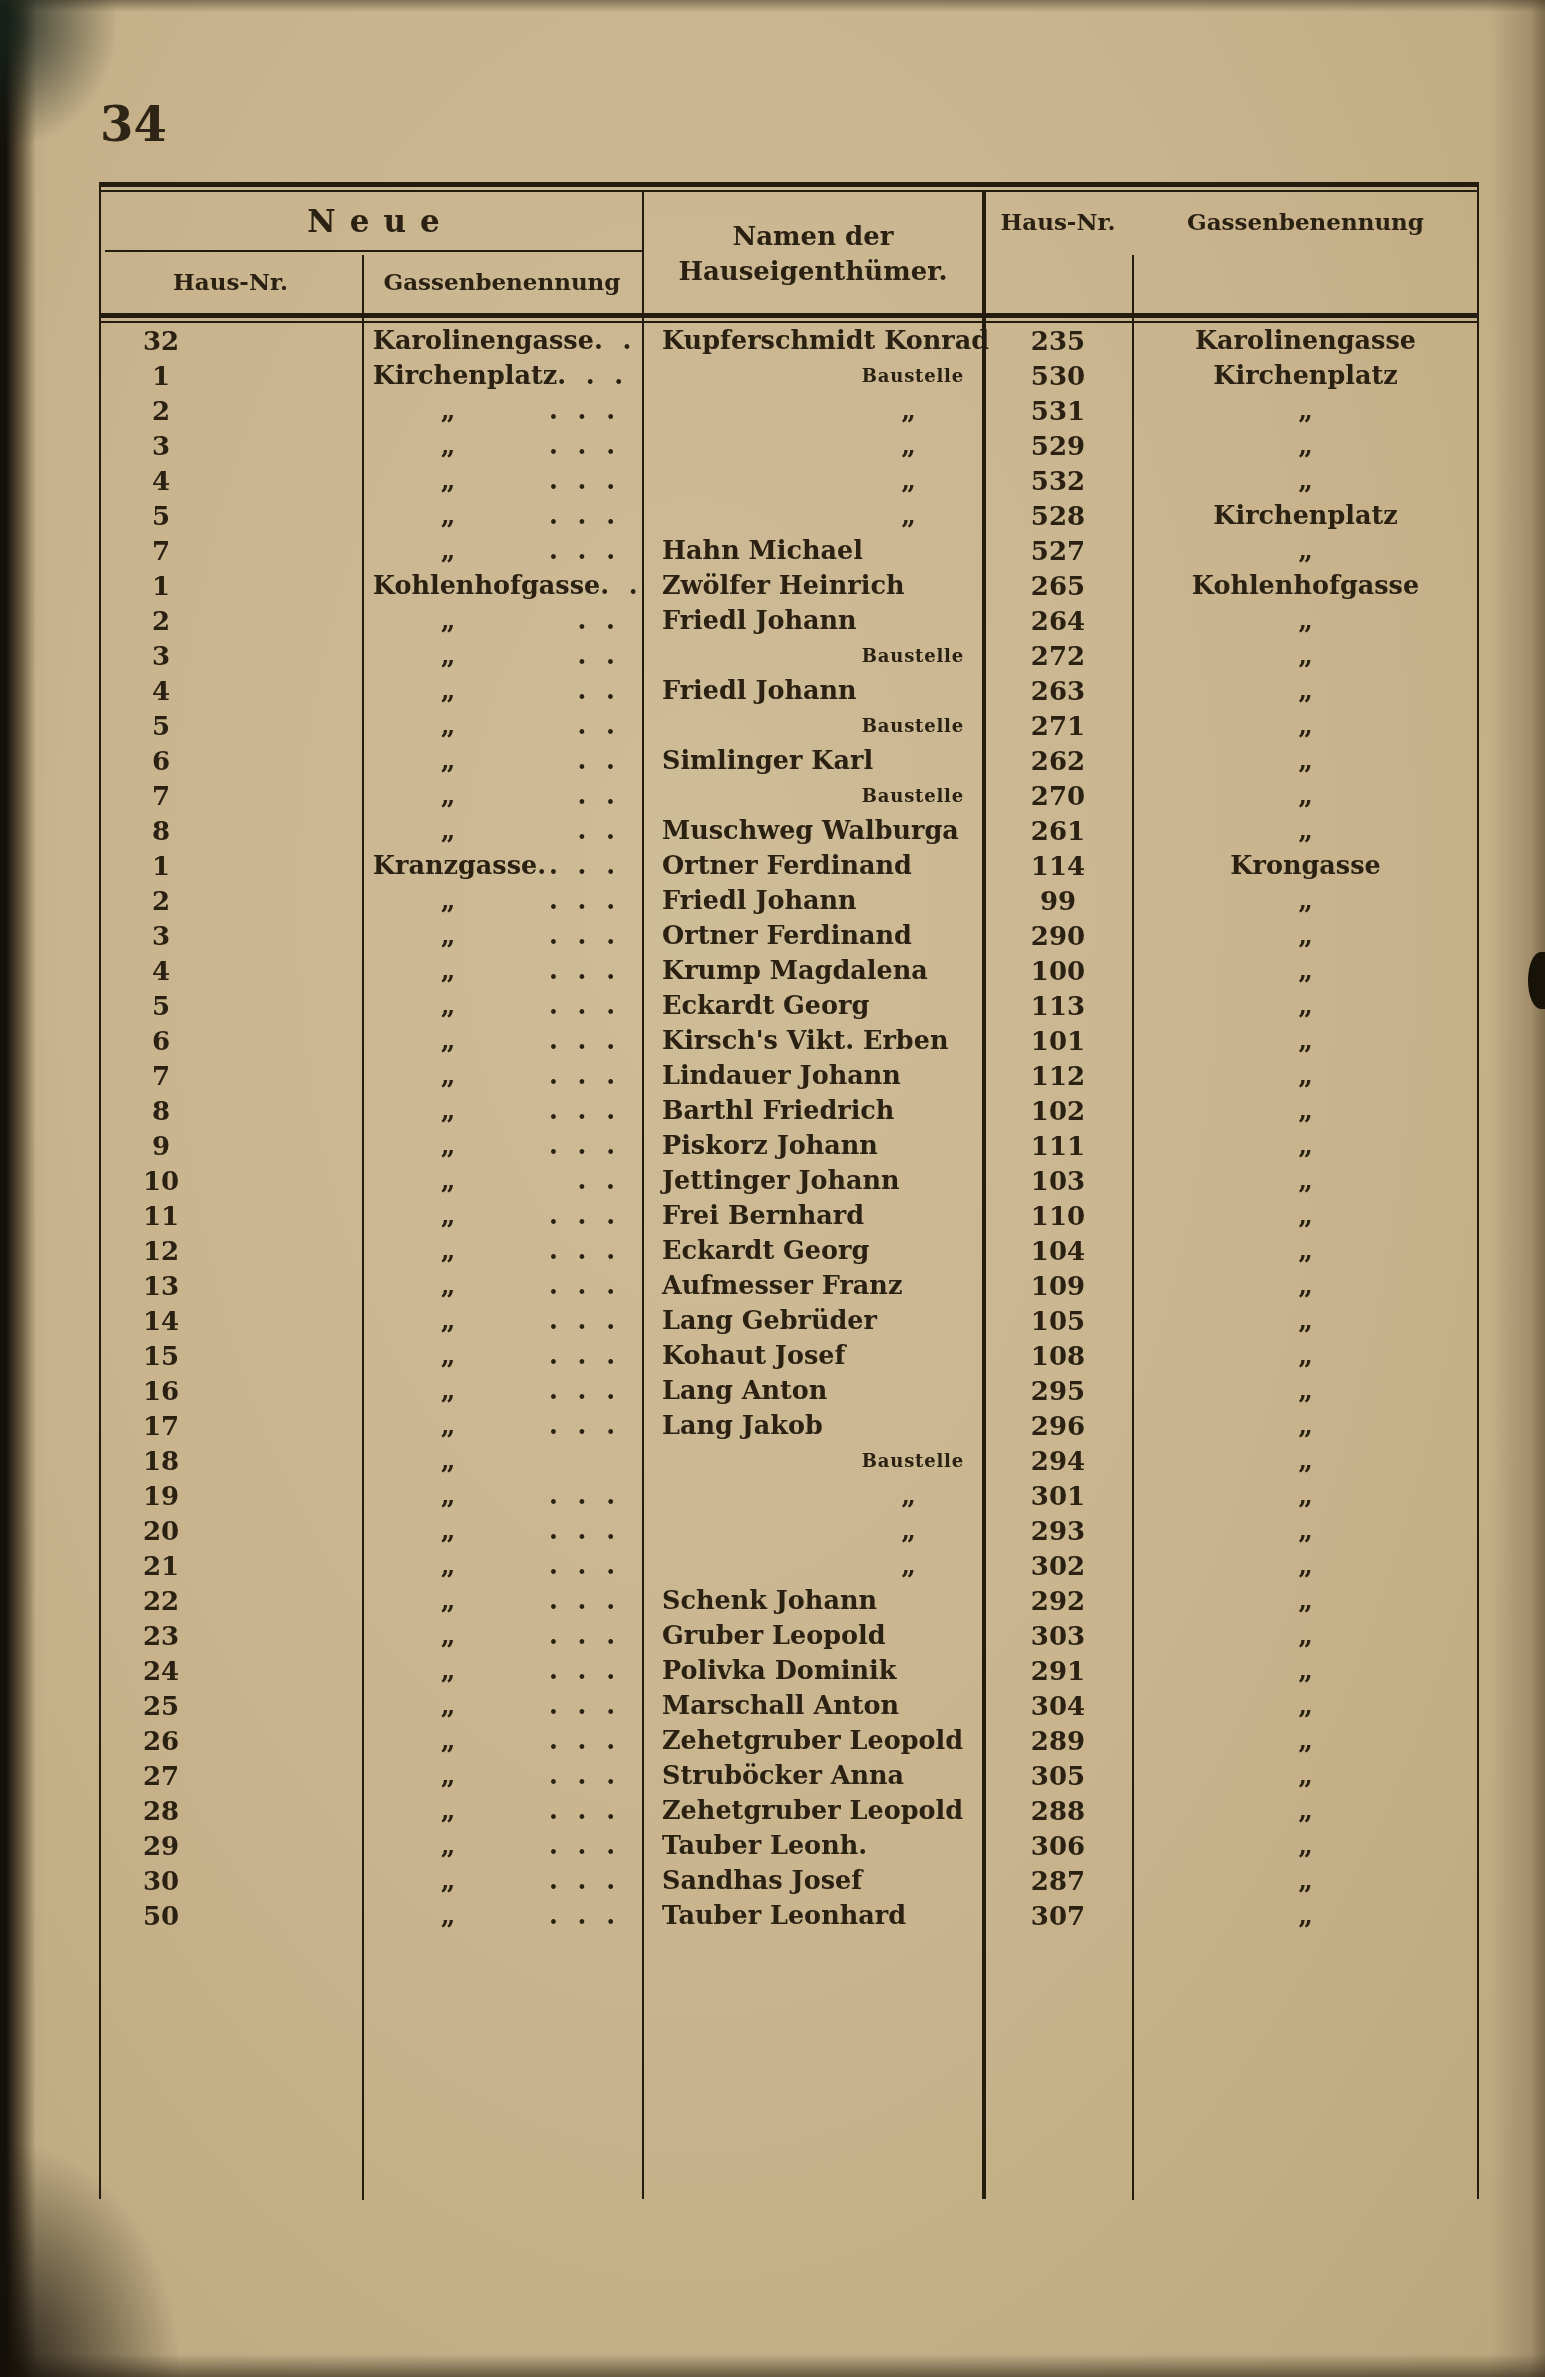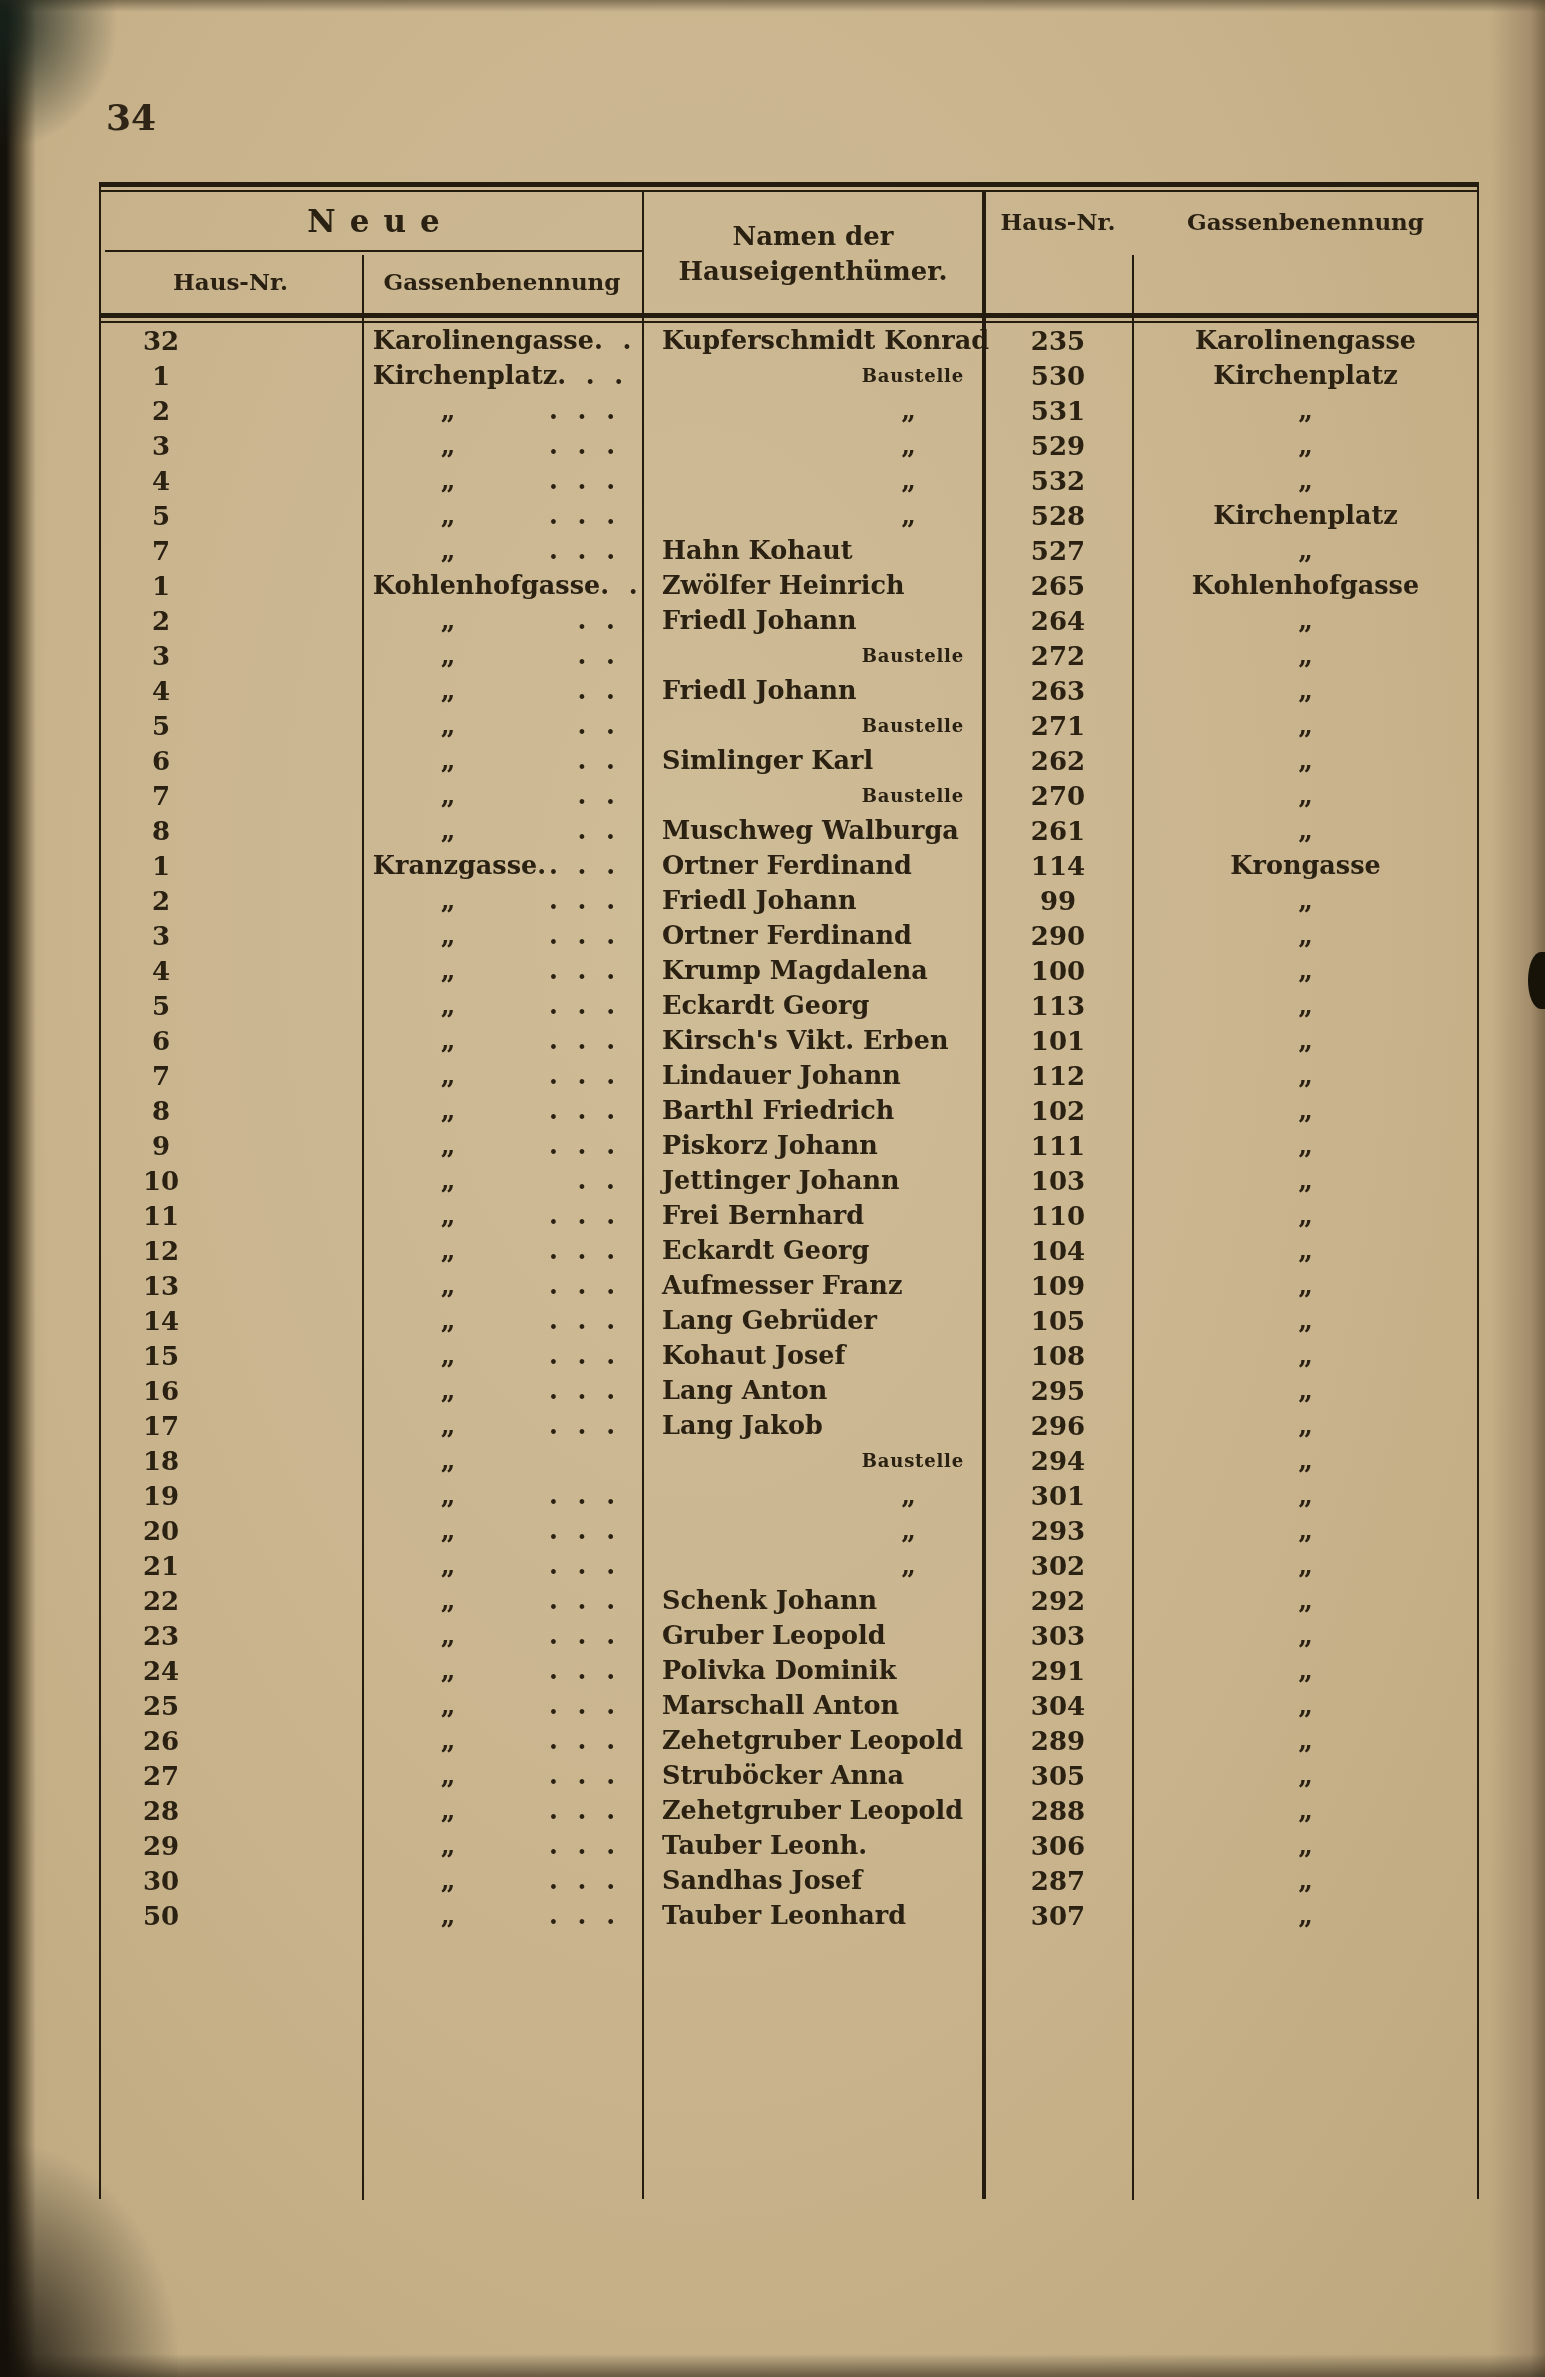--- a/index.html
+++ b/index.html
@@ -36,22 +36,22 @@
   .corner-bl {
     position: absolute; left: 0; bottom: 0; width: 178px; height: 232px;
     background: radial-gradient(ellipse at 0% 100%, rgba(20,16,9,0.95), rgba(20,16,9,0) 72%);
   }
   .notch-right {
     position: absolute; right: -3.1px; top: 952px; width: 21.6px; height: 57px;
     background: #181309; border-radius: 60% 0 0 60% / 50% 0 0 50%;
   }
 
   .page-num {
-    position: absolute; left: 106px; top: 96px;
-    font-size: 36px; font-weight: bold; color: #2e2516;
+    position: absolute; left: 100px; top: 96px;
+    font-size: 48px; font-weight: bold; color: #2e2516;
   }
 
   
   .table { position: absolute; left: 99px; top: 182px; width: 1380px; height: 2017px; }
   .rule { position: absolute; left: 0; width: 100%; background: #241c0e; }
   .rule-a { top: 0;    height: 4.6px; }
   .rule-b { top: 7.7px; height: 2.3px; }
   .rule-c { top: 131px; height: 4.6px; }
   .rule-d { top: 139px; height: 2.3px; }
 
@@ -232,21 +232,21 @@
             <span class="agname">Kirchenplatz</span>
           </div>
         </div>
         <div class="trow">
           <div class="tc c-newnr">7</div>
           <div class="tc c-newg">
             <span class="ditto">„</span>
             <span class="dots">. . .</span>
           </div>
           <div class="tc c-owner">
-            <span class="oname">Hahn Kohaut</span>
+            <span class="oname">Hahn Michael</span>
           </div>
           <div class="tc c-oldnr">527</div>
           <div class="tc c-oldg">
             <span class="ditto">„</span>
           </div>
         </div>
         <div class="trow">
           <div class="tc c-newnr">1</div>
           <div class="tc c-newg">
             <span class="gname">Kohlenhofgasse</span>

